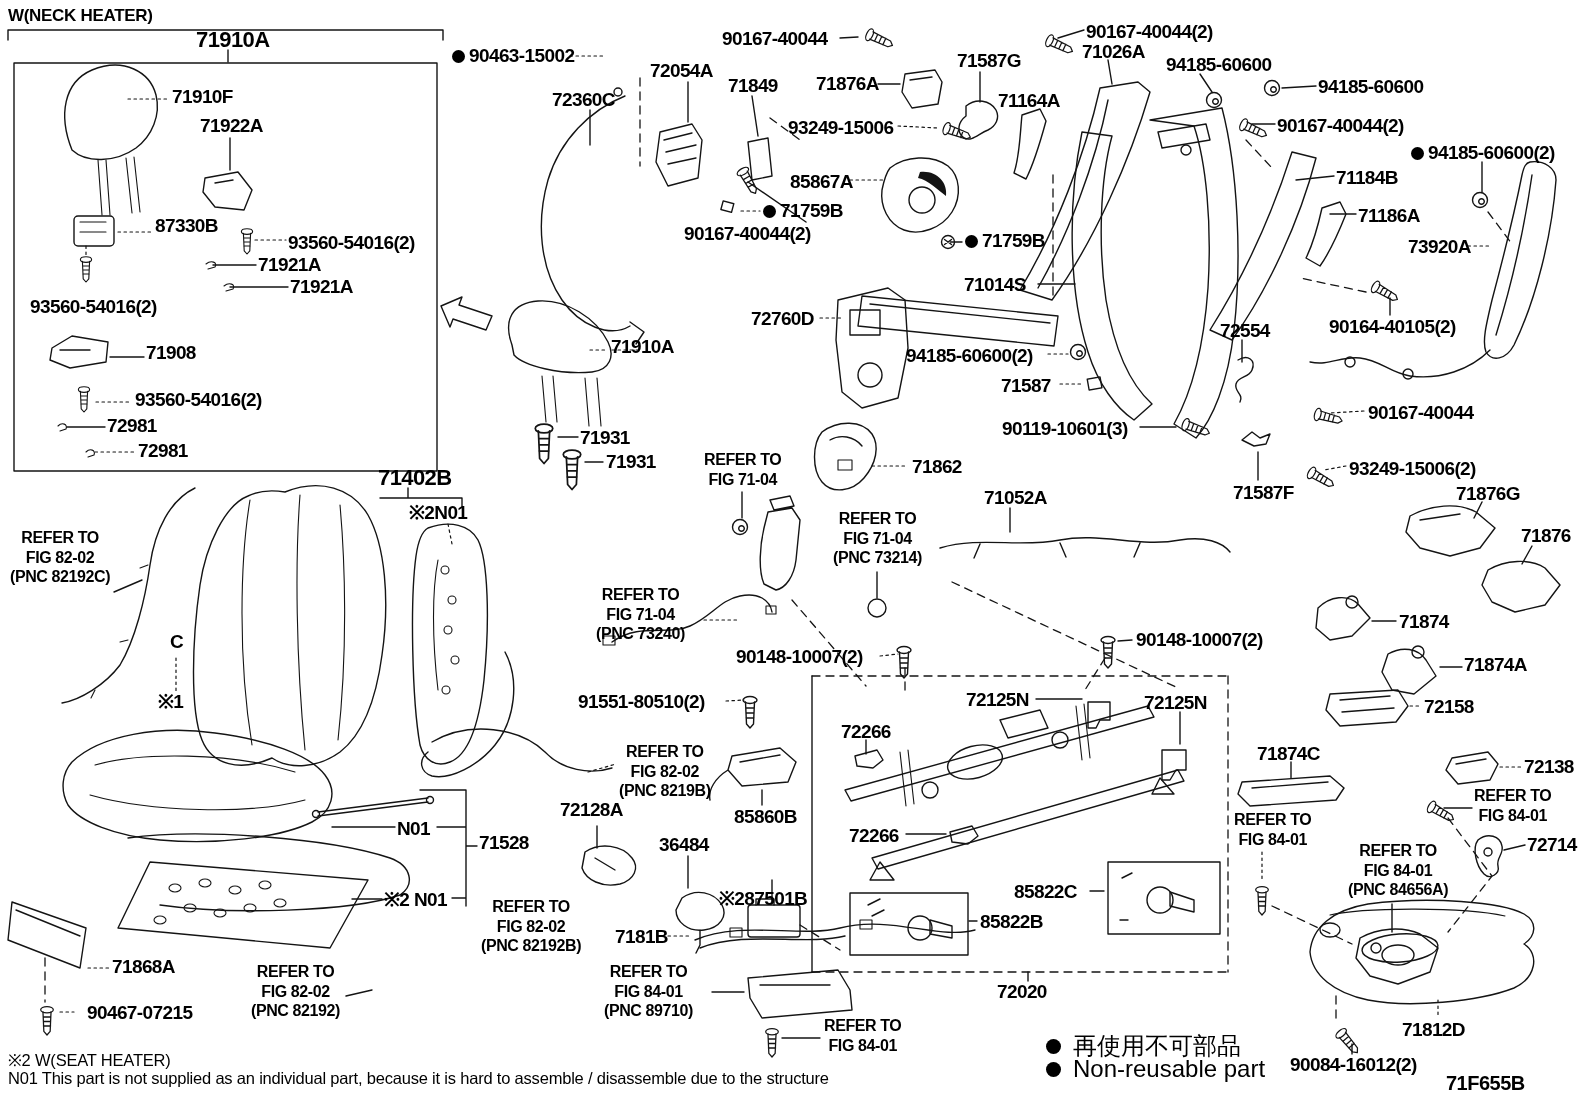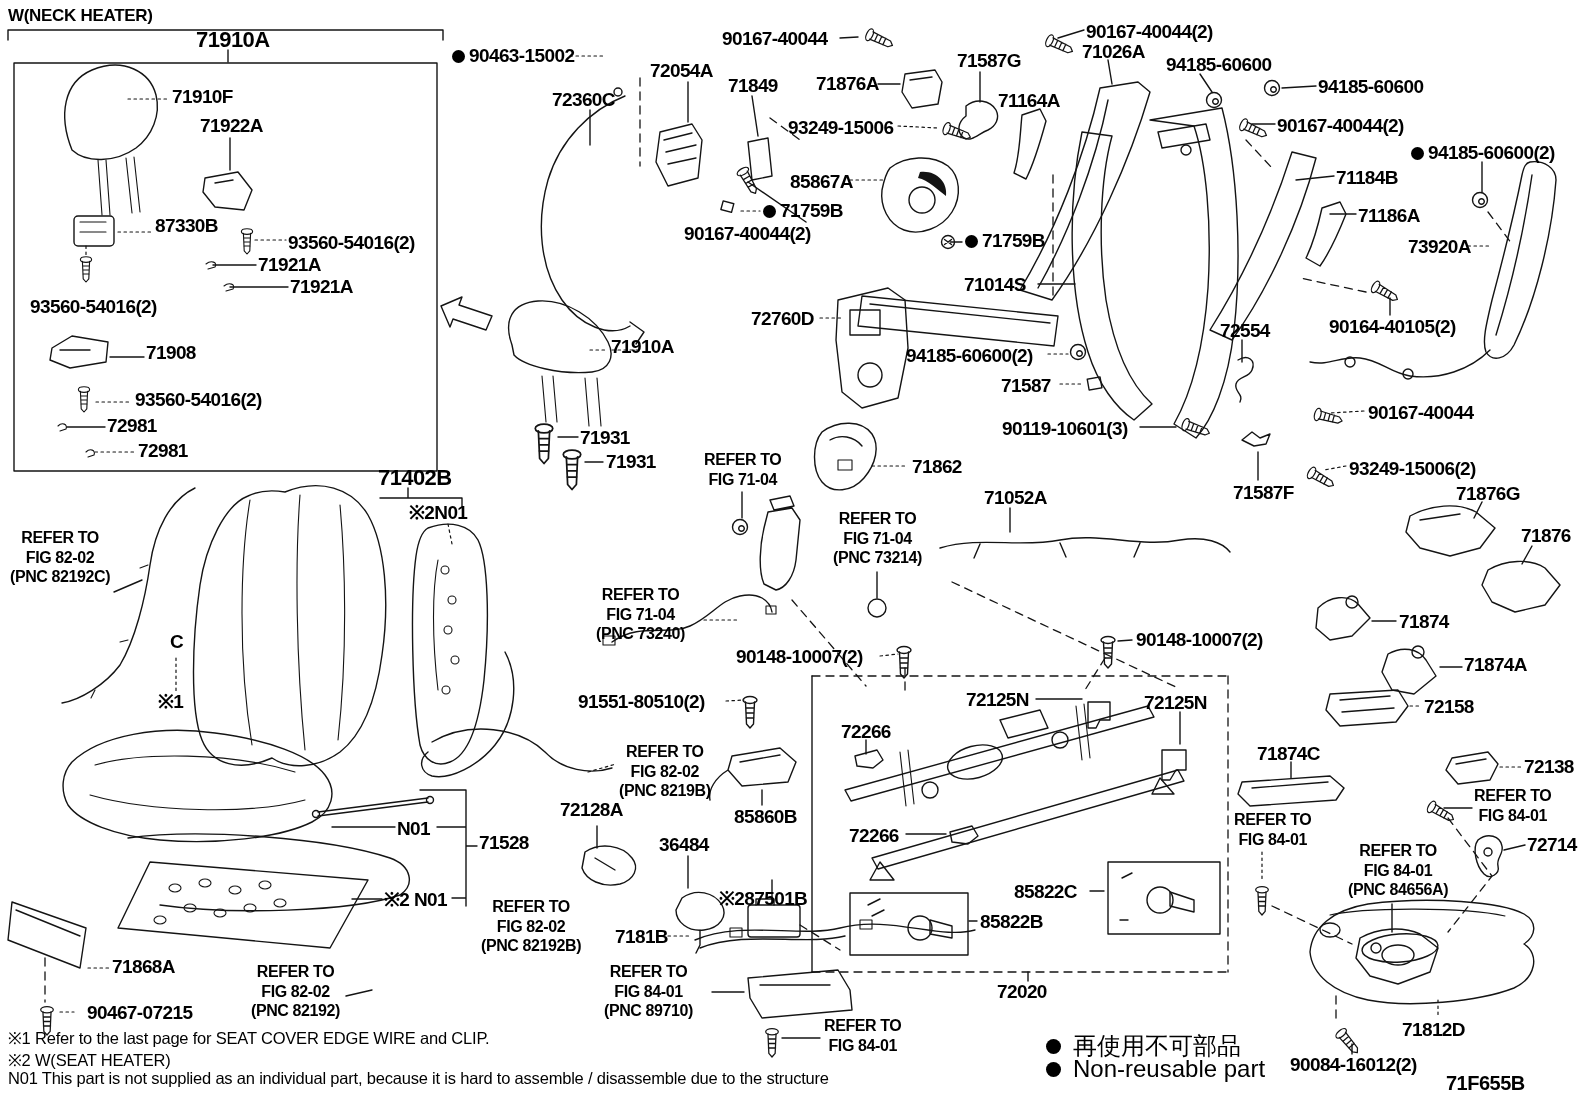--- a/index.html
+++ b/index.html
@@ -411,21 +411,20 @@
       </div>
       <div class="lbl ref" style="left: 1348px; top: 841px;">
         <div>REFER TO</div>
         <div>FIG 84-01</div>
         <div>(PNC 84656A)</div>
       </div>
     </div>
 
 <div class="hdr" style="left:8px;top:6px">W(NECK HEATER)</div>
 
-<div class="note" style="left:8px;top:1026px">※1 Refer to the last page for SEAT COVER EDGE WIRE and CLIP.</div>
 <div class="note" style="left:8px;top:1048px">※2 W(SEAT HEATER)</div>
 <div class="note" style="left:8px;top:1069px">N01 This part is not supplied as an individual part, because it is hard to assemble / disassemble due to the structure</div>
 
 <div class="legend-row" style="left:1046px;top:1030px">
   <span class="dot"></span>
   <span>再使用不可部品</span>
 </div>
 <div class="legend-row" style="left:1046px;top:1055px">
   <span class="dot"></span>
   <span>Non-reusable part</span>

